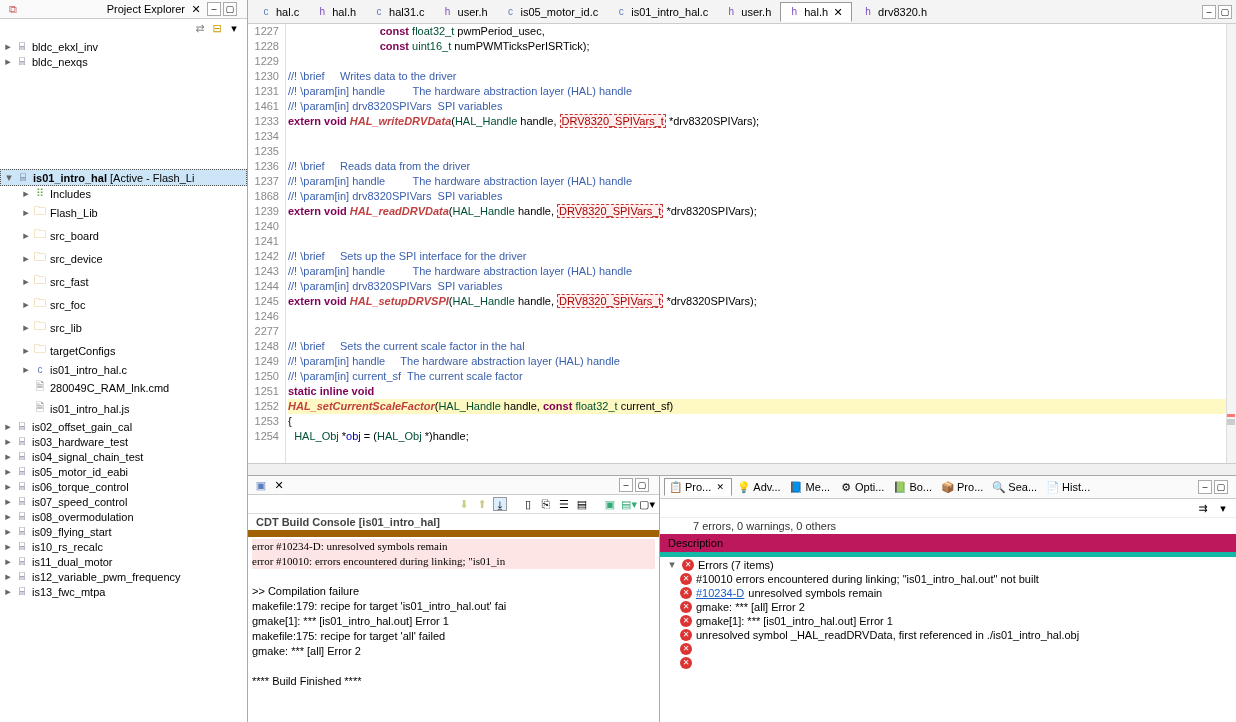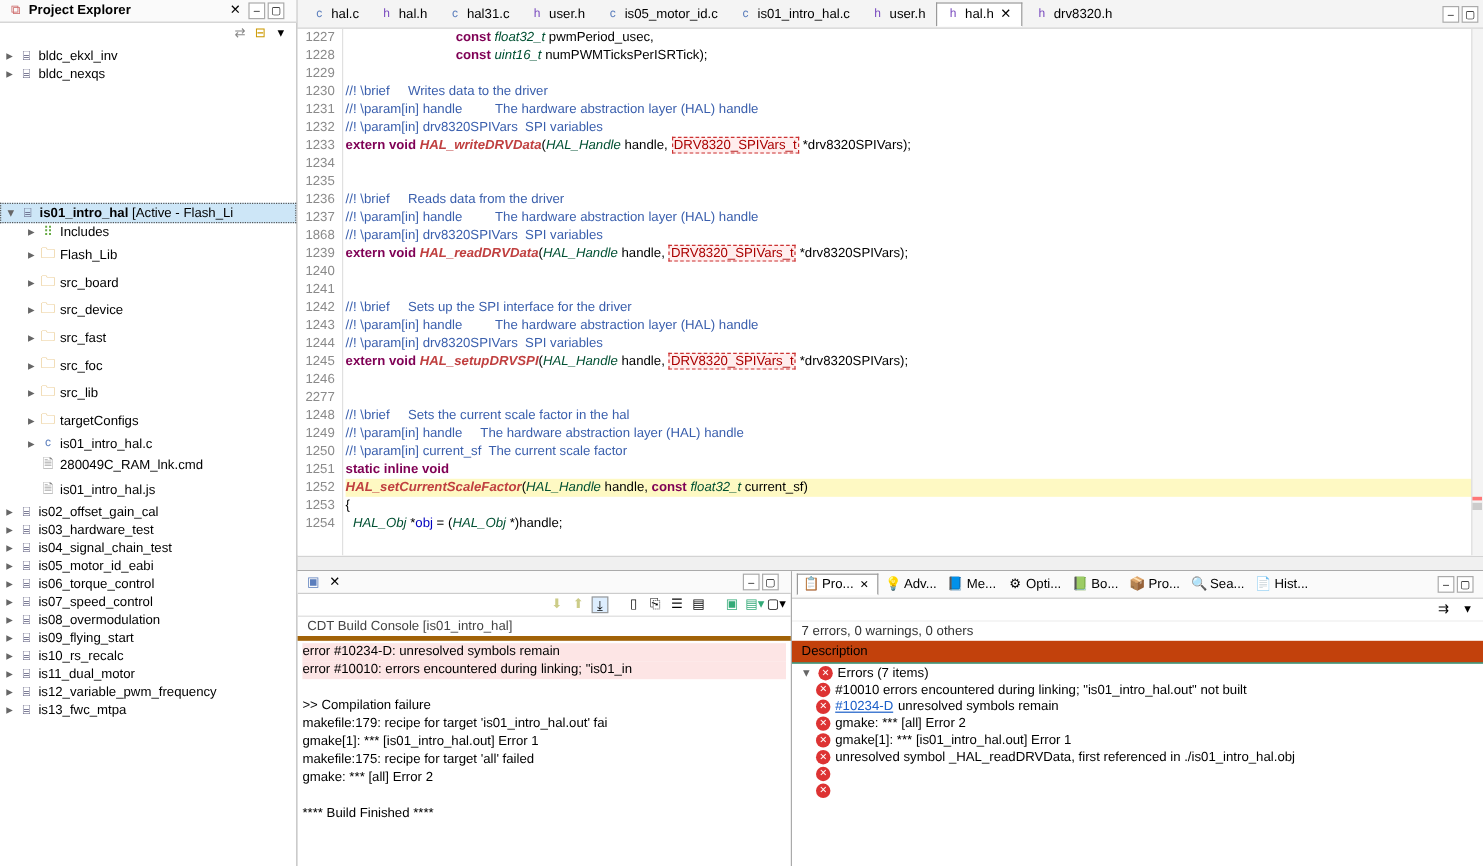--- a/index.html
+++ b/index.html
@@ -1,56 +1,56 @@
 <!DOCTYPE html>
 <html><head>
 <meta charset="utf-8">
 <style>
 * { box-sizing: border-box; margin: 0; padding: 0; font-family: "Segoe UI", Tahoma, sans-serif; font-size: 11px; }
 body { display: flex; width: 1236px; height: 722px; background: #f0f0f0; overflow: hidden; }
 .left-pane { width: 248px; border-right: 1px solid #aaa; display: flex; flex-direction: column; background: #fff; }
 .pane-header { display: flex; align-items: center; padding: 2px 6px; border-bottom: 1px solid #ccc; background: #fafafa; gap: 4px; }
-.pane-title { flex: 1; font-weight: bold; }
+.pane-title { flex: 1; font-weight: normal; text-align: right; }
 .icon { display: inline-block; width: 14px; height: 14px; line-height: 14px; text-align: center; font-size: 11px; }
 .toolbar-icons { display: flex; gap: 3px; align-items: center; padding: 2px 6px; justify-content: flex-end; }
 .tree { flex: 1; overflow: auto; padding: 2px 0; }
 .tree-item { display: flex; align-items: center; padding: 1px 2px; cursor: pointer; white-space: nowrap; }
 .tree-item.selected { background: #cde6f7; border: 1px dotted #555; }
 .tree-toggle { width: 12px; text-align: center; color: #666; }
 .tree-icon { width: 16px; text-align: center; margin-right: 2px; }
 .folder-icon { color: #d9a23b; font-size: 12px; }
 .ccs-proj-icon { color: #557; font-size: 11px; }
 .cfile-icon { color: #5a7dbc; font-size: 10px; }
 .right-area { flex: 1; display: flex; flex-direction: column; }
 .editor-block { display: flex; flex-direction: column; height: 476px; border-bottom: 1px solid #aaa; }
 .tabbar { display: flex; align-items: center; background: #f4f4f4; border-bottom: 1px solid #ccc; padding-left: 4px; gap: 2px; height: 24px; }
 .tab { display: flex; align-items: center; padding: 2px 6px; gap: 3px; border: 1px solid transparent; cursor: pointer; font-size: 11px; }
 .tab.active { background: #fff; border: 1px solid #999; border-bottom-color: #fff; }
 .editor-wrap { flex: 1; display: flex; overflow: hidden; background: #fff; position: relative; }
 .gutter { width: 38px; background: #fff; color: #8a8a8a; text-align: right; padding: 0 6px 0 0; font-family: Consolas, monospace; font-size: 12px; line-height: 15px; border-right: 1px solid #e0e0e0; }
 .code { flex: 1; font-family: Consolas, monospace; font-size: 12px; line-height: 15px; white-space: pre; overflow: auto; padding-left: 2px; }
 .code .cmt { color: #3a5fad; }
 .code .kw { color: #7f0055; font-weight: bold; }
-.code .ty { color: #005032; font-style: italic; }
+.code .ty { color: #005032; }
 .code .fn { color: #c04040; font-style: italic; font-weight: bold; }
 .code .err { color: #a00; border: 1px dashed #c33; background: #fee; padding: 0 1px; }
 .code .var { color: #0000c0; }
 .code-line.hl { background: #fef9c3; }
 .bottom-area { flex: 1; display: flex; }
 .console-pane { width: 412px; border-right: 1px solid #aaa; display: flex; flex-direction: column; background: #fff; }
 .console-toolbar { display: flex; gap: 4px; padding: 2px 6px; justify-content: flex-end; border-bottom: 1px solid #ddd; }
-.console-title-row { padding: 2px 8px; color: #444; border-bottom: 4px solid #a16207; }
+.console-title-row { padding: 2px 8px; color: #444; border-bottom: 7px solid #a16207; font-weight: bold; }
 .console-text { flex: 1; font-family: Consolas, monospace; font-size: 12px; line-height: 15px; padding: 2px 4px; overflow: auto; white-space: pre; }
-.console-text .cerr { background: #fde5e5; display: block; }
+.console-text .cerr { background: #fde5e5; display: block; font-family: Liberation Serif, serif; }
 .problems-pane { flex: 1; display: flex; flex-direction: column; background: #fff; }
 .prob-tabs { display: flex; gap: 1px; padding: 2px 4px; border-bottom: 1px solid #ccc; background: #fafafa; align-items: center; }
 .prob-tab { display: flex; align-items: center; gap: 2px; padding: 1px 4px; cursor: pointer; font-size: 11px; }
 .prob-tab.active { background: #fff; border: 1px solid #999; border-bottom-color: #fff; }
-.prob-summary { padding: 2px 8px; color: #333; }
-.prob-header { padding: 3px 8px; background: #c2410c; border-bottom: 1px solid #14b8a6; font-weight: normal; }
+.prob-summary { padding: 2px 8px; color: #333; margin-left: 25px; }
+.prob-header { padding: 3px 8px; background: #be185d; border-bottom: 5px solid #14b8a6; font-weight: normal; }
 .prob-tree { flex: 1; overflow: auto; }
 .prob-row { display: flex; align-items: center; padding: 1px 0 1px 20px; gap: 4px; }
 .prob-row.group { padding-left: 6px; }
 .err-ball { width: 12px; height: 12px; border-radius: 6px; background: #d33; color: #fff; font-size: 8px; line-height: 12px; text-align: center; display: inline-block; }
 a.link { color: #1a5ec8; text-decoration: underline; }
 .minmax { margin-left: auto; display: flex; gap: 2px; padding-right: 4px; }
 .tiny-btn { width: 14px; height: 14px; border: 1px solid #aaa; background: #fff; font-size: 9px; line-height: 12px; text-align: center; }
 .ruler-mark { position: absolute; right: 0; top: 0; width: 10px; height: 100%; background: #f4f4f4; border-left: 1px solid #ddd; }
 .ruler-bit { position: absolute; right: 1px; width: 8px; height: 3px; }
 </style>
@@ -266,21 +266,21 @@
       </div>
     </div>
 
     <div class="editor-wrap">
       <div class="gutter" id="gutter">
           <div>1227</div>
           <div>1228</div>
           <div>1229</div>
           <div>1230</div>
           <div>1231</div>
-          <div>1232</div>
+          <div>1461</div>
           <div>1233</div>
           <div>1234</div>
           <div>1235</div>
           <div>1236</div>
           <div>1237</div>
           <div>1868</div>
           <div>1239</div>
           <div>1240</div>
           <div>1241</div>
           <div>1242</div>

